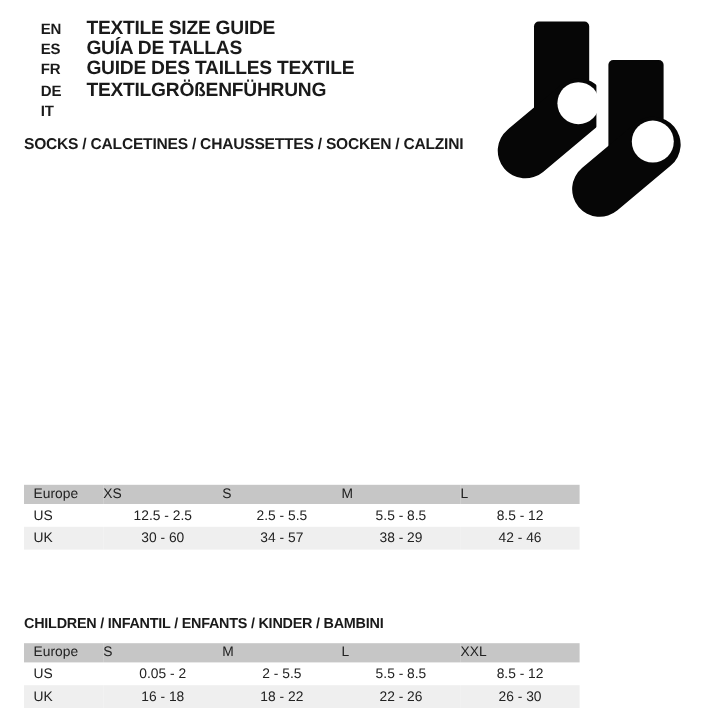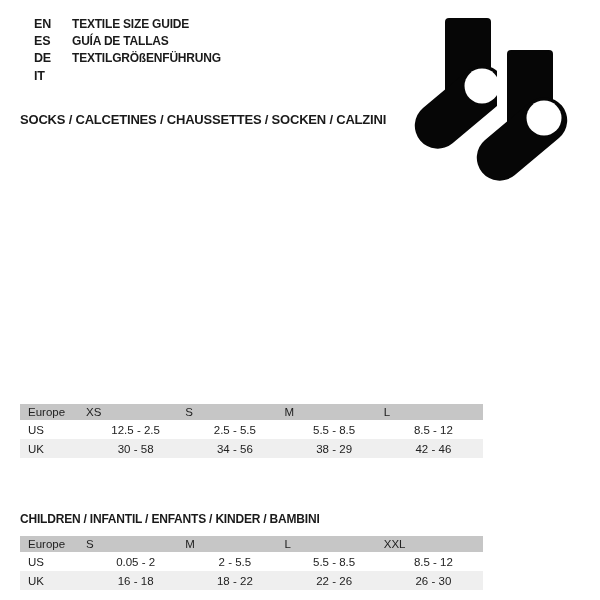--- a/index.html
+++ b/index.html
@@ -22,21 +22,21 @@
     align-items: center;
     padding-left: 12px;
   }
   .lang-code {
     width: 38px;
     font-size: 12.5px;
     font-weight: 700;
     letter-spacing: -0.2px;
   }
   .lang-label {
-    font-size: 12px;
+    font-size: 16px;
     font-weight: 700;
     letter-spacing: -0.2px;
     white-space: nowrap;
   }
 
   
   .product-line {
     position: absolute;
     top: 112px; left: 20px;
     font-size: 13px;
@@ -100,20 +100,24 @@
 <div class="lang-list">
   <div class="lang-row">
     <span class="lang-code">EN</span>
     <span class="lang-label">TEXTILE SIZE GUIDE</span>
   </div>
   <div class="lang-row">
     <span class="lang-code">ES</span>
     <span class="lang-label">GUÍA DE TALLAS</span>
   </div>
   <div class="lang-row">
+    <span class="lang-code">FR</span>
+    <span class="lang-label">GUIDE DES TAILLES TEXTILE</span>
+  </div>
+  <div class="lang-row">
     <span class="lang-code">DE</span>
     <span class="lang-label">TEXTILGRÖßENFÜHRUNG</span>
   </div>
   <div class="lang-row">
     <span class="lang-code">IT</span>
   </div>
 </div>
 
 <div class="product-line">SOCKS / CALCETINES / CHAUSSETTES / SOCKEN / CALZINI</div>
 
@@ -153,22 +157,22 @@
     <tbody>
       <tr>
         <td class="col-region">US</td>
         <td>12.5 - 2.5</td>
         <td>2.5 - 5.5</td>
         <td>5.5 - 8.5</td>
         <td>8.5 - 12</td>
       </tr>
       <tr class="alt">
         <td class="col-region">UK</td>
-        <td>30 - 58</td>
-        <td>34 - 56</td>
+        <td>30 - 60</td>
+        <td>34 - 57</td>
         <td>38 - 29</td>
         <td>42 - 46</td>
       </tr>
     </tbody>
   </table>
 </div>
 
 <div class="size-section children">
   <div class="table-title">CHILDREN / INFANTIL / ENFANTS / KINDER / BAMBINI</div>
   <table class="size-table">

